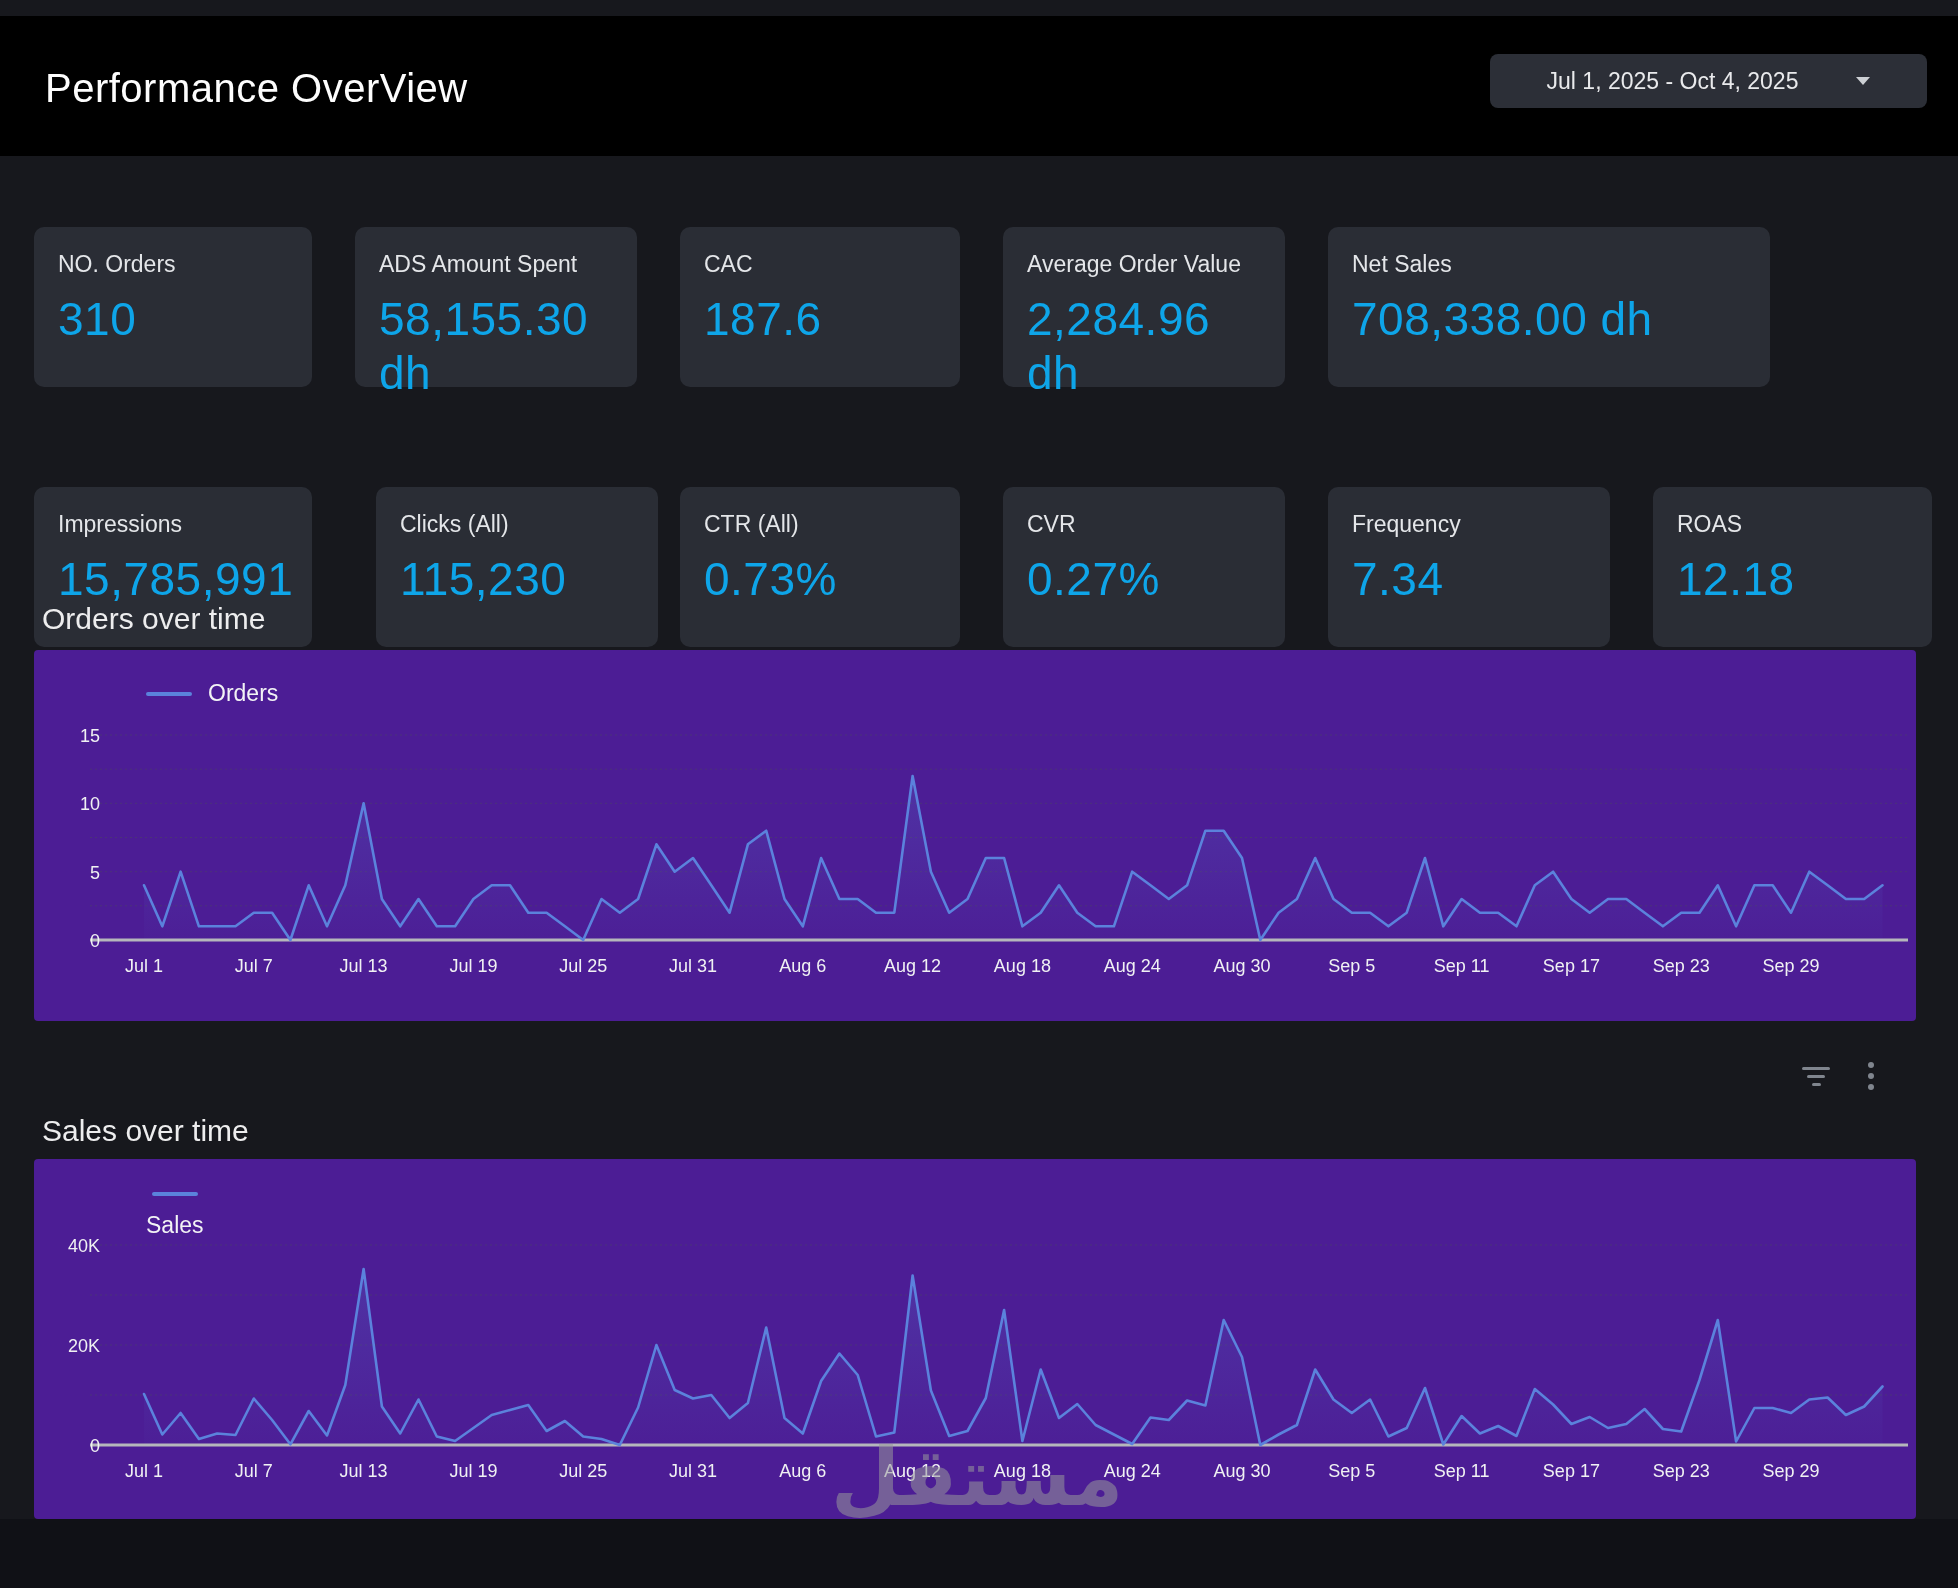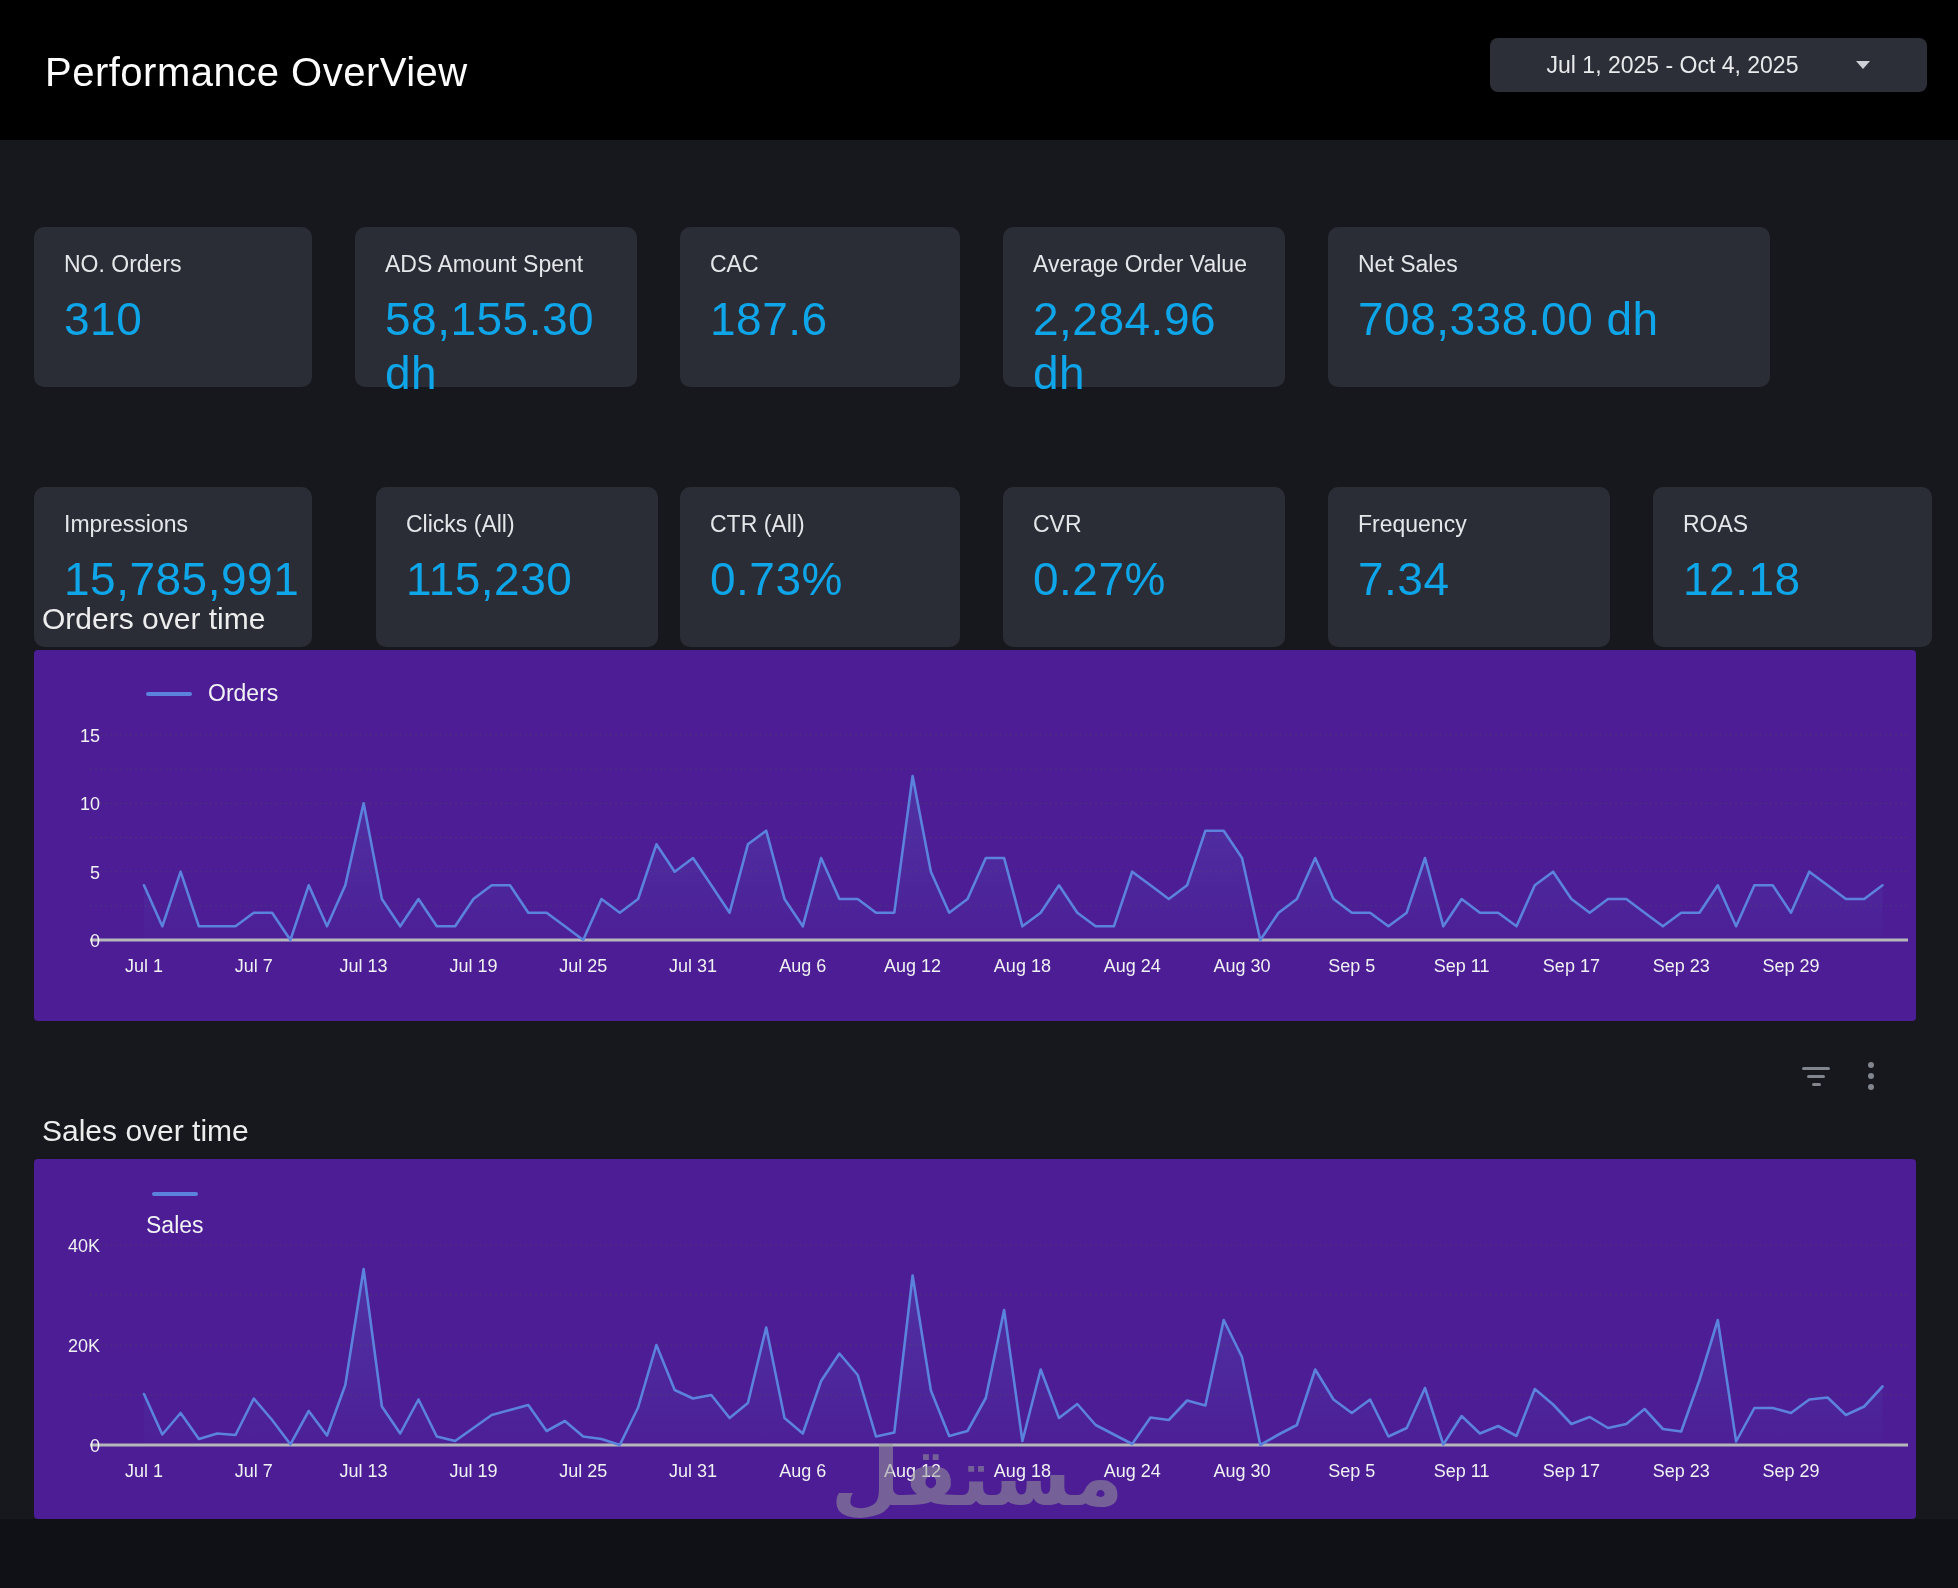--- a/index.html
+++ b/index.html
@@ -1,25 +1,25 @@
 <!DOCTYPE html>
 <html><head>
 <meta charset="utf-8">
 <style>
   html,body{margin:0;padding:0;background:#101116;}
   .page{position:relative;width:1958px;height:1588px;background:#17181d;overflow:hidden;
         font-family:"Liberation Sans","DejaVu Sans",sans-serif;color:#fff;}
-  .header{position:absolute;left:0;top:0;width:1958px;height:140px;background:#000;}
+  .header{position:absolute;left:0;top:16px;width:1958px;height:140px;background:#000;}
   .page-title{position:absolute;left:45px;top:50px;font-size:40px;font-weight:400;color:#fdfdfd;letter-spacing:.5px;}
   .date-btn{position:absolute;left:1490px;top:38px;width:437px;height:54px;background:#2c2f37;border:none;
             border-radius:8px;color:#e9eaec;font-size:23px;font-family:inherit;cursor:pointer;
             display:flex;align-items:center;justify-content:center;gap:28px;}
   .caret{width:0;height:0;border-left:7px solid transparent;border-right:7px solid transparent;
          border-top:8px solid #cdd0d4;margin-left:30px;}
-  .card{position:absolute;height:160px;background:#2a2d35;border-radius:10px;box-sizing:border-box;padding:24px 30px;}
+  .card{position:absolute;height:160px;background:#2a2d35;border-radius:10px;box-sizing:border-box;padding:24px 24px;}
   .card-label{font-size:23px;color:#e4e6e9;}
   .card-value{font-size:46px;color:#0ea5e9;margin-top:14px;letter-spacing:.5px;}
   .section-title{position:absolute;left:42px;font-size:30px;color:#ededee;}
   .panel{position:absolute;left:34px;width:1882px;background:#4c1d95;border-radius:4px;}
   .panel svg{position:absolute;left:0;top:0;}
   .legend{position:absolute;left:112px;display:flex;align-items:center;gap:16px;z-index:2;}
   .legend-line{display:inline-block;width:46px;height:4px;border-radius:2px;}
   .legend-text{font-size:23px;color:#f2f3f5;}
   .grid{stroke:#4a4e57;stroke-width:1;stroke-dasharray:2 3;opacity:.45;}
   .axis{stroke:#b5b7bb;stroke-width:3;}

